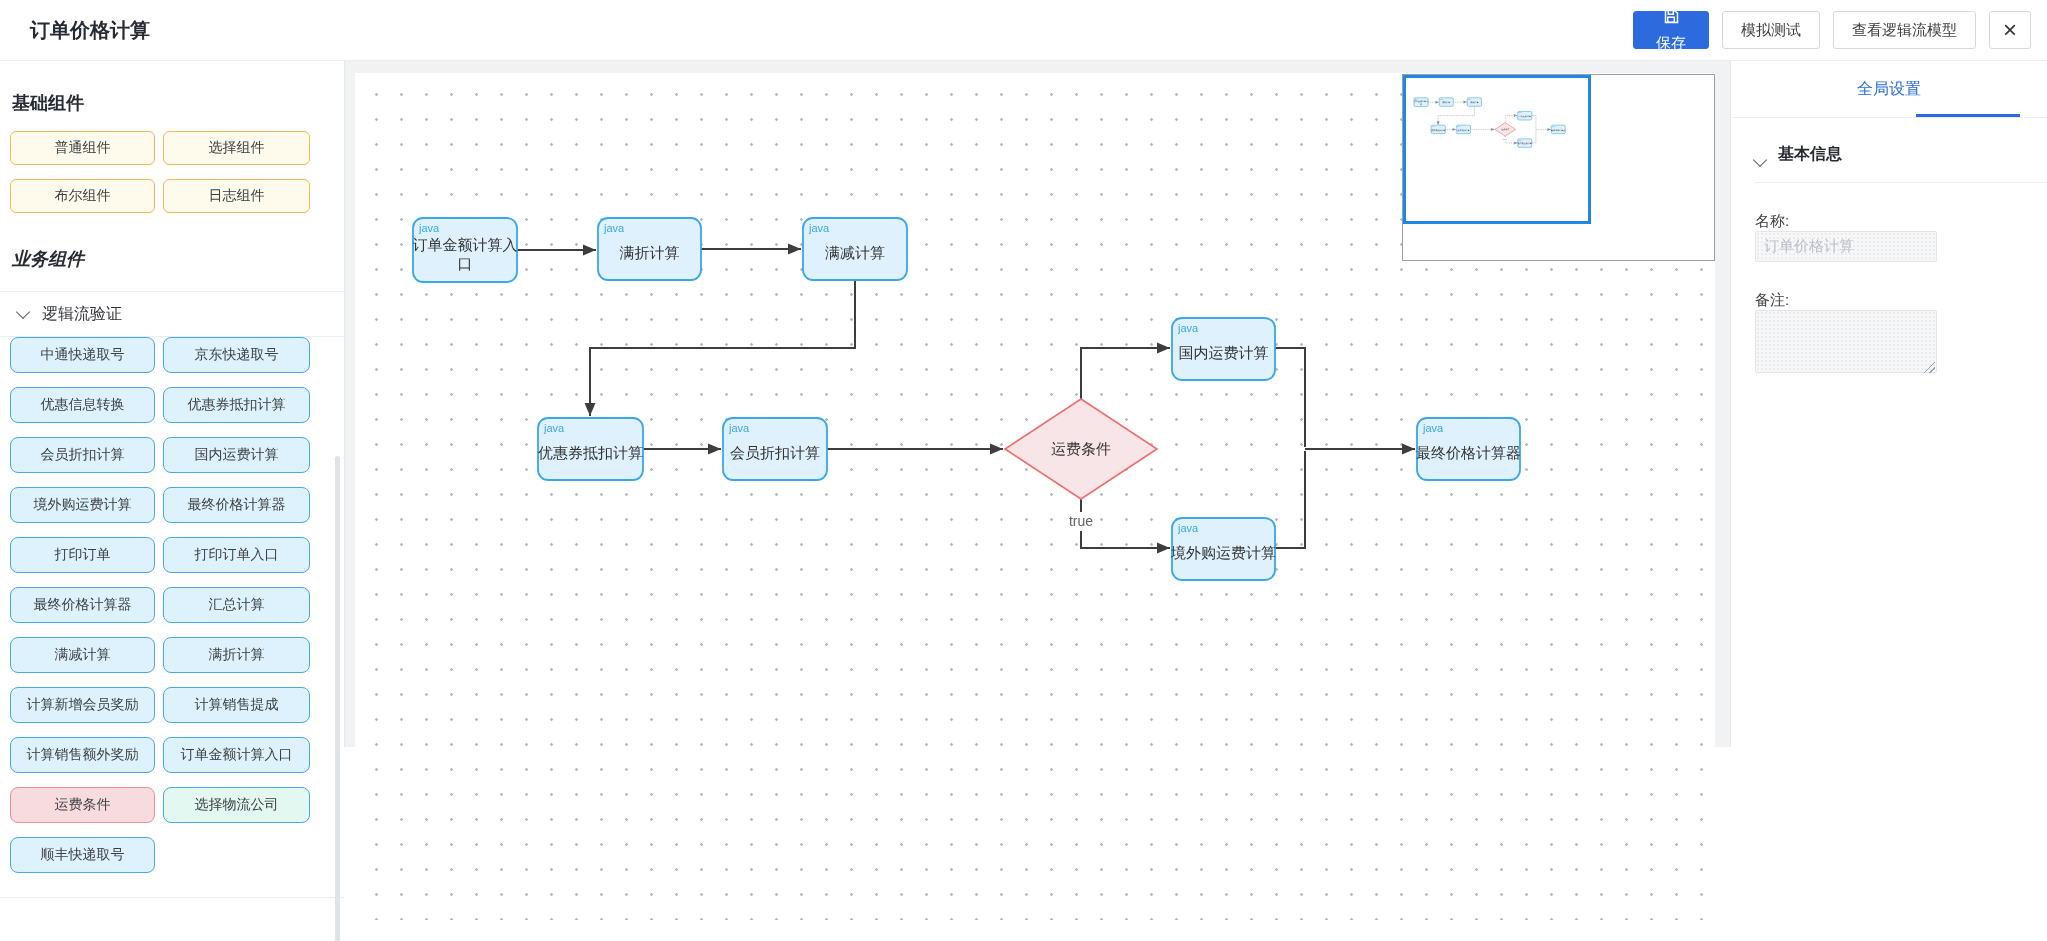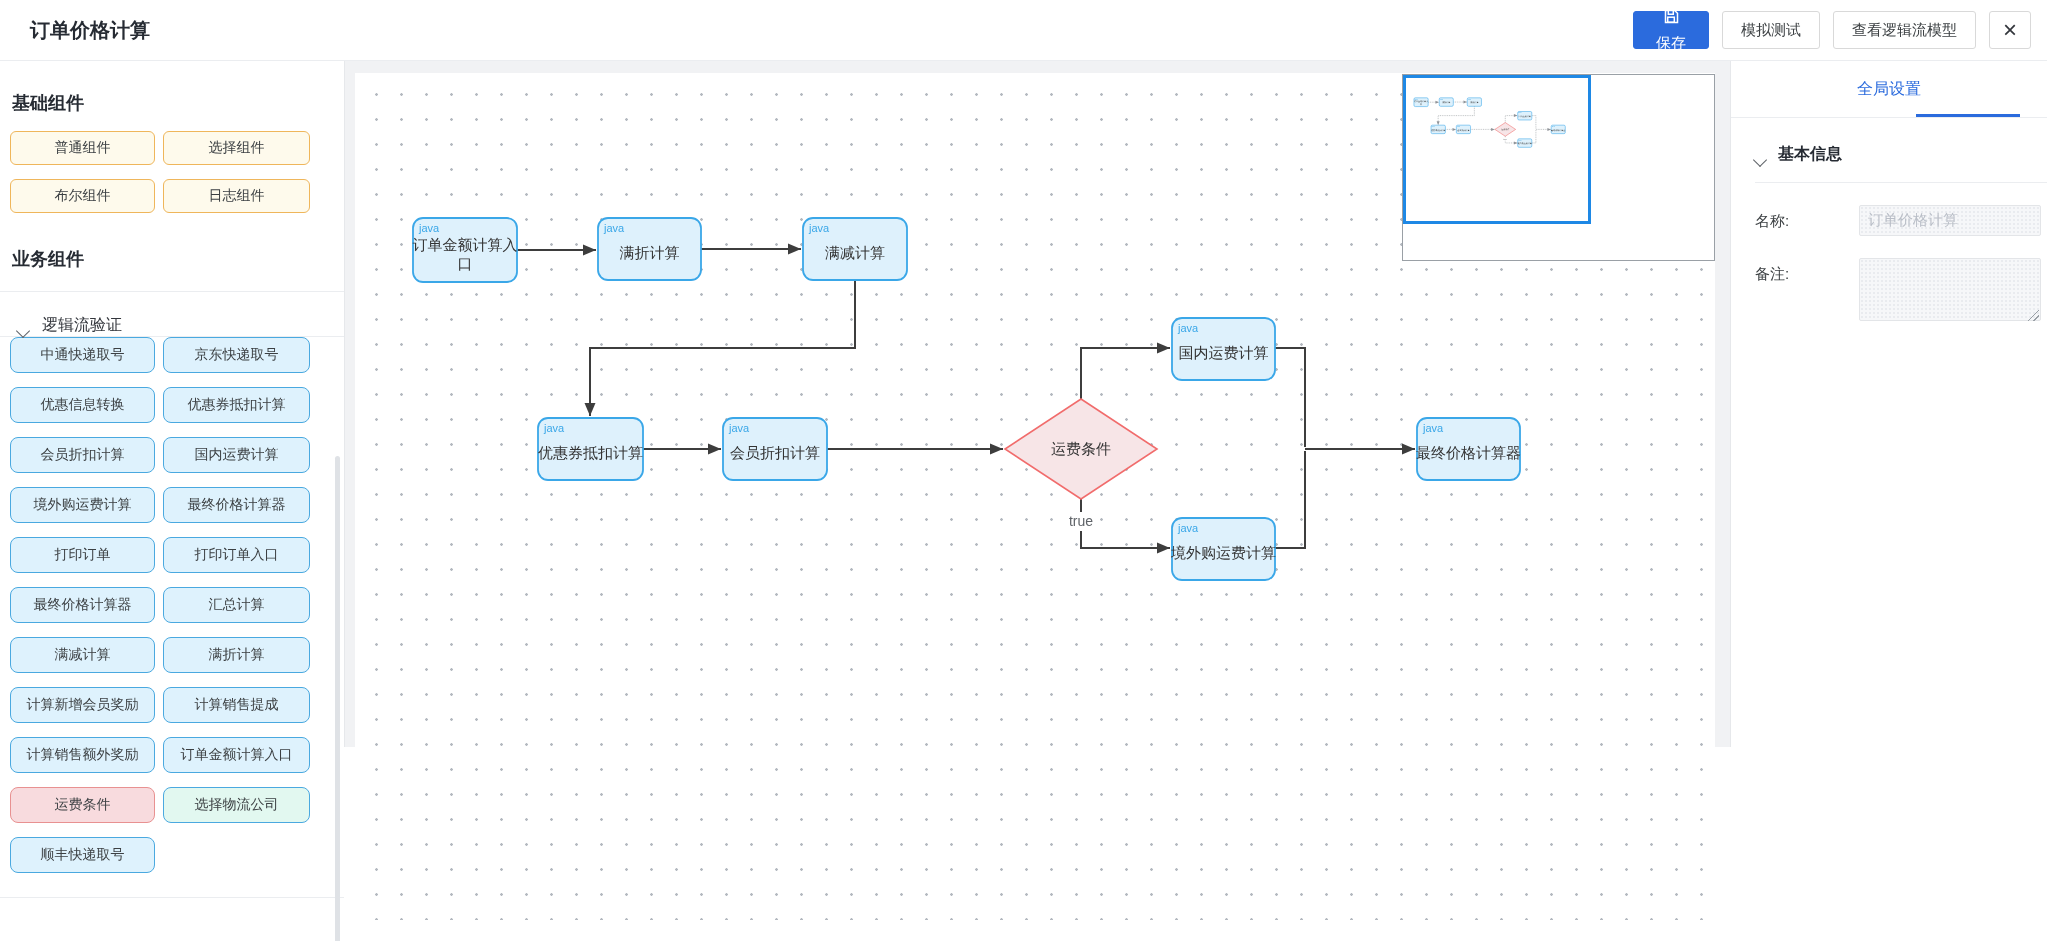--- a/index.html
+++ b/index.html
@@ -26,21 +26,21 @@
   .side-h{font-size:18px;font-weight:700;color:#262b33;margin:30px 0 16px 12px;}
   .chip-grid{display:grid;grid-template-columns:145px 147px;column-gap:8px;row-gap:14px;
              padding:0 0 0 10px;}
   .chip{height:36px;border-radius:8px;font-size:14px;display:flex;align-items:center;
         justify-content:center;box-sizing:border-box;cursor:pointer;color:#3c4043;background:#fff;}
   .chip-orange{background:#fefaec;border:1px solid #efb65b;border-radius:6px;height:34px;}
   .chip-blue{background:#def2fd;border:1px solid #4aa9e0;}
   .chip-pink{background:#f8dbde;border:1px solid #e89191;}
   .chip-mint{background:#e2f8f0;border:1px solid #4aa9e0;}
   .divider{height:1px;background:#ebedf0;}
-  .group-row{display:flex;align-items:flex-end;gap:14px;height:44px;padding-left:18px;
+  .group-row{display:flex;align-items:center;gap:14px;height:44px;padding-left:18px;
              font-size:16px;color:#33363c;cursor:pointer;}
   .chev{width:9px;height:9px;border-left:1.7px solid #5f6368;border-bottom:1.7px solid #5f6368;
         transform:rotate(-45deg);margin-top:-5px;flex:none;}
   .side-scrollbar{position:absolute;right:4px;top:395px;width:5px;height:546px;
                   background:#dfe2e6;border-radius:3px;}
 
   
   .canvas-wrap{flex:1;position:relative;padding:12px 15px 21px 10px;box-sizing:border-box;}
   .canvas-inner{width:1360px;height:847px;background-color:#fff;position:relative;
       background-image:radial-gradient(circle,#b4b9c0 1.2px,transparent 1.5px);
@@ -56,21 +56,21 @@
   
   .panel{width:317px;background:#fff;border-left:1px solid #e6e8eb;box-sizing:border-box;flex:none;}
   .tabs{height:56px;display:flex;position:relative;border-bottom:1px solid #ebedf0;}
   .tab{flex:1;text-align:center;line-height:56px;font-size:16px;color:#40454d;cursor:pointer;}
   .tab.active{color:#2b6bdd;}
   .tab-underline{position:absolute;bottom:0;height:3px;width:104px;background:#2b6bdd;
                  left:calc(75% - 52px);}
   .section-head{display:flex;align-items:flex-end;gap:13px;margin:26px 0 17px 24px;
                 font-size:16px;font-weight:700;color:#262b33;}
   .panel .divider{margin-left:24px;}
-  .field-row{display:flex;margin:22px 0 0 24px;}
+  .field-row{display:flex;margin:22px 0 0 24px;flex-direction:column;}
   .field-label{width:104px;font-size:15px;color:#3c4043;padding-top:7px;}
   .ipt{width:182px;height:31px;box-sizing:border-box;border:1px solid #e3e5e8;border-radius:2px;
        background-color:#f6f7f9;color:#b9bec7;font-size:15px;padding:0 8px;
        font-family:"Liberation Sans","DejaVu Sans",sans-serif;
        background-image:radial-gradient(#e9ebef 1px,transparent 1px);background-size:4px 4px;}
   .ta-wrap{position:relative;width:182px;}
   .ta{height:63px;width:182px;resize:none;padding:6px 8px;}
   .resizer{position:absolute;right:2px;bottom:4px;width:11px;height:11px;pointer-events:none;
        background:linear-gradient(135deg,transparent 0 46%,#9aa0a6 46% 54%,transparent 54% 72%,#9aa0a6 72% 80%,transparent 80%);}
 </style>
@@ -102,21 +102,21 @@
 
   <div class="sidebar">
     <div class="side-h">基础组件</div>
     <div class="chip-grid" id="basic-grid">
         <button class="chip chip-orange">普通组件</button>
         <button class="chip chip-orange">选择组件</button>
         <button class="chip chip-orange">布尔组件</button>
         <button class="chip chip-orange">日志组件</button>
       </div>
 
-    <div class="side-h" style="margin-top:34px;">业务组件</div>
+    <div class="side-h" style="margin-top:34px;font-style:italic;">业务组件</div>
     <div class="divider" style="margin-top:20px;"></div>
     <div class="group-row">
       <span class="chev"></span>
       <span>逻辑流验证</span>
     </div>
     <div class="divider"></div>
     <div class="chip-grid" id="biz-grid" style="">
         <button class="chip chip-blue">中通快递取号</button>
         <button class="chip chip-blue">京东快递取号</button>
         <button class="chip chip-blue">优惠信息转换</button>

